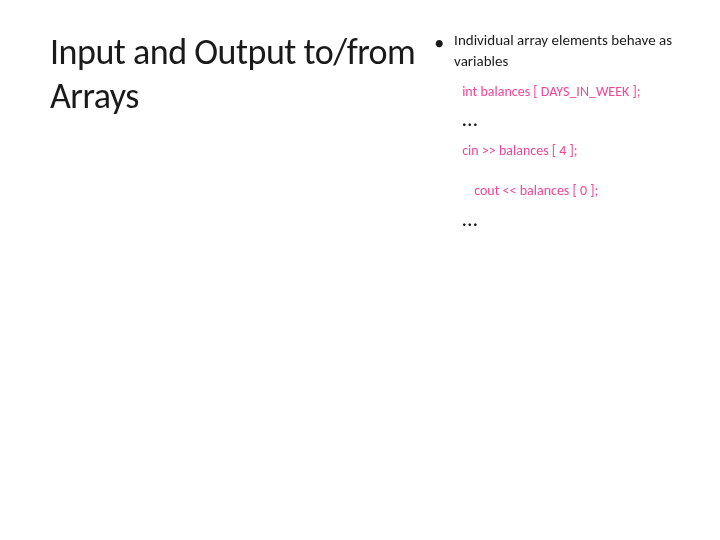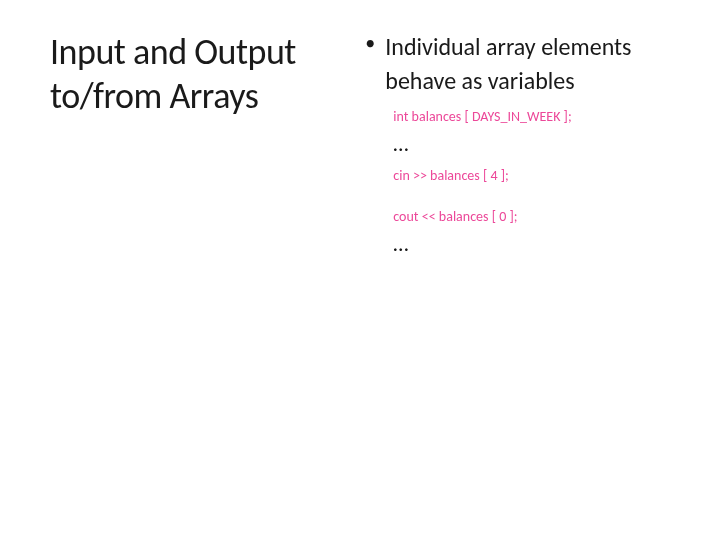--- a/index.html
+++ b/index.html
@@ -46,21 +46,21 @@
 
     .bullet-dot {
       font-size: 20px;
       margin-right: 10px;
       margin-top: 1px;
       color: #1a1a1a;
       flex-shrink: 0;
     }
 
     .bullet-text {
-      font-size: 24px;
+      font-size: 15px;
       color: #1a1a1a;
       line-height: 1.4;
     }
 
     .code-block {
       margin-left: 28px;
       margin-top: 4px;
       display: flex;
       flex-direction: column;
       gap: 2px;
@@ -81,21 +81,21 @@
       margin-left: 28px;
       margin-top: 2px;
       margin-bottom: 2px;
     }
 
     .spacer {
       height: 16px;
     }
 
     .cout-block {
-      margin-left: 28px;
+      margin-left: 40px;
       margin-top: 4px;
       display: flex;
       flex-direction: column;
       gap: 2px;
       justify-content: center;
     }
   </style>
 </head>
 <body>
 

